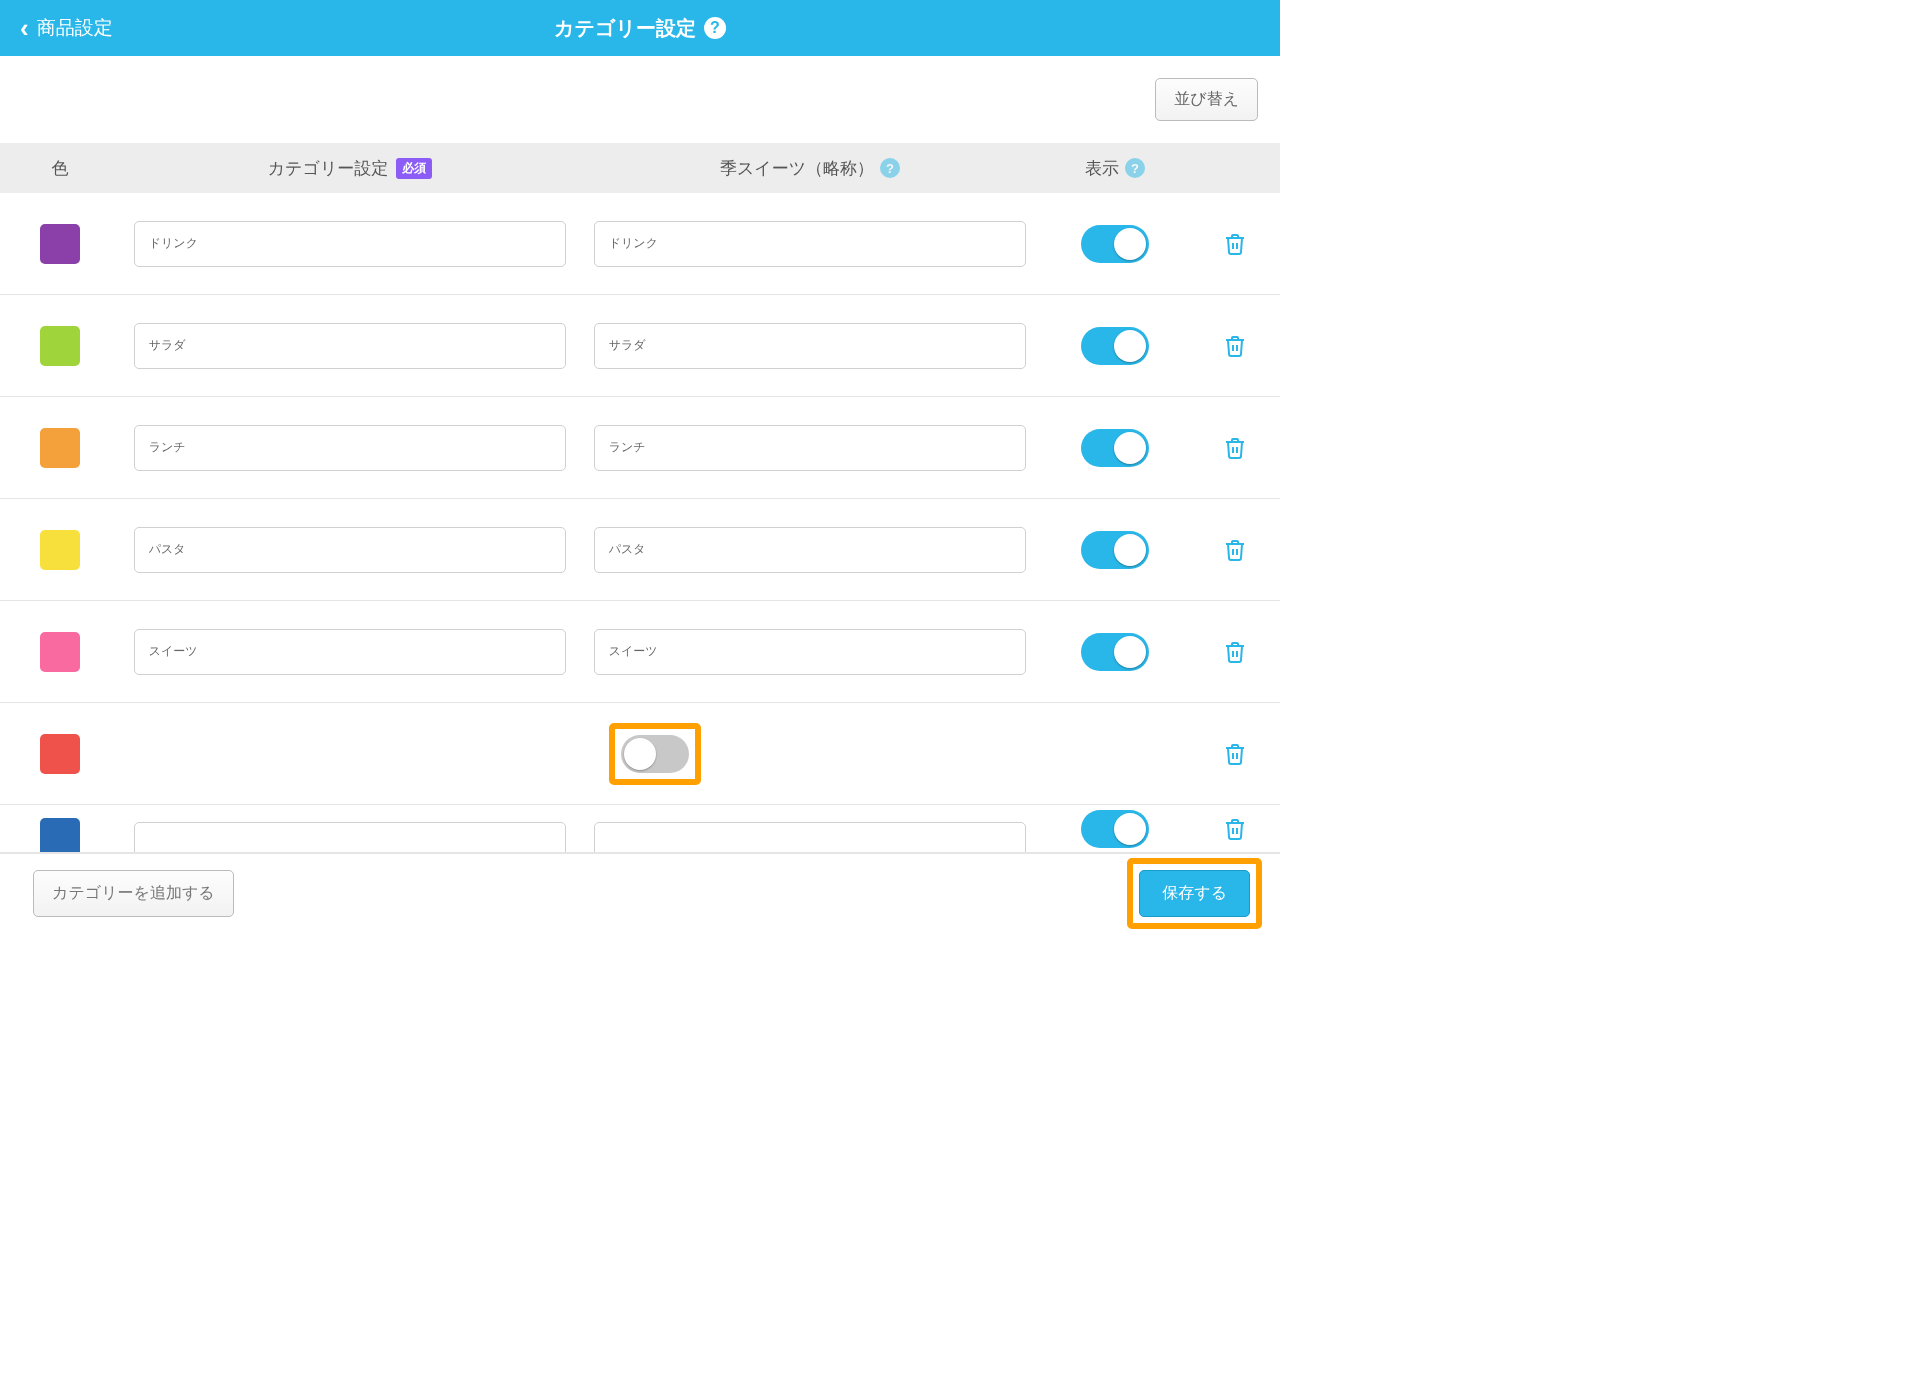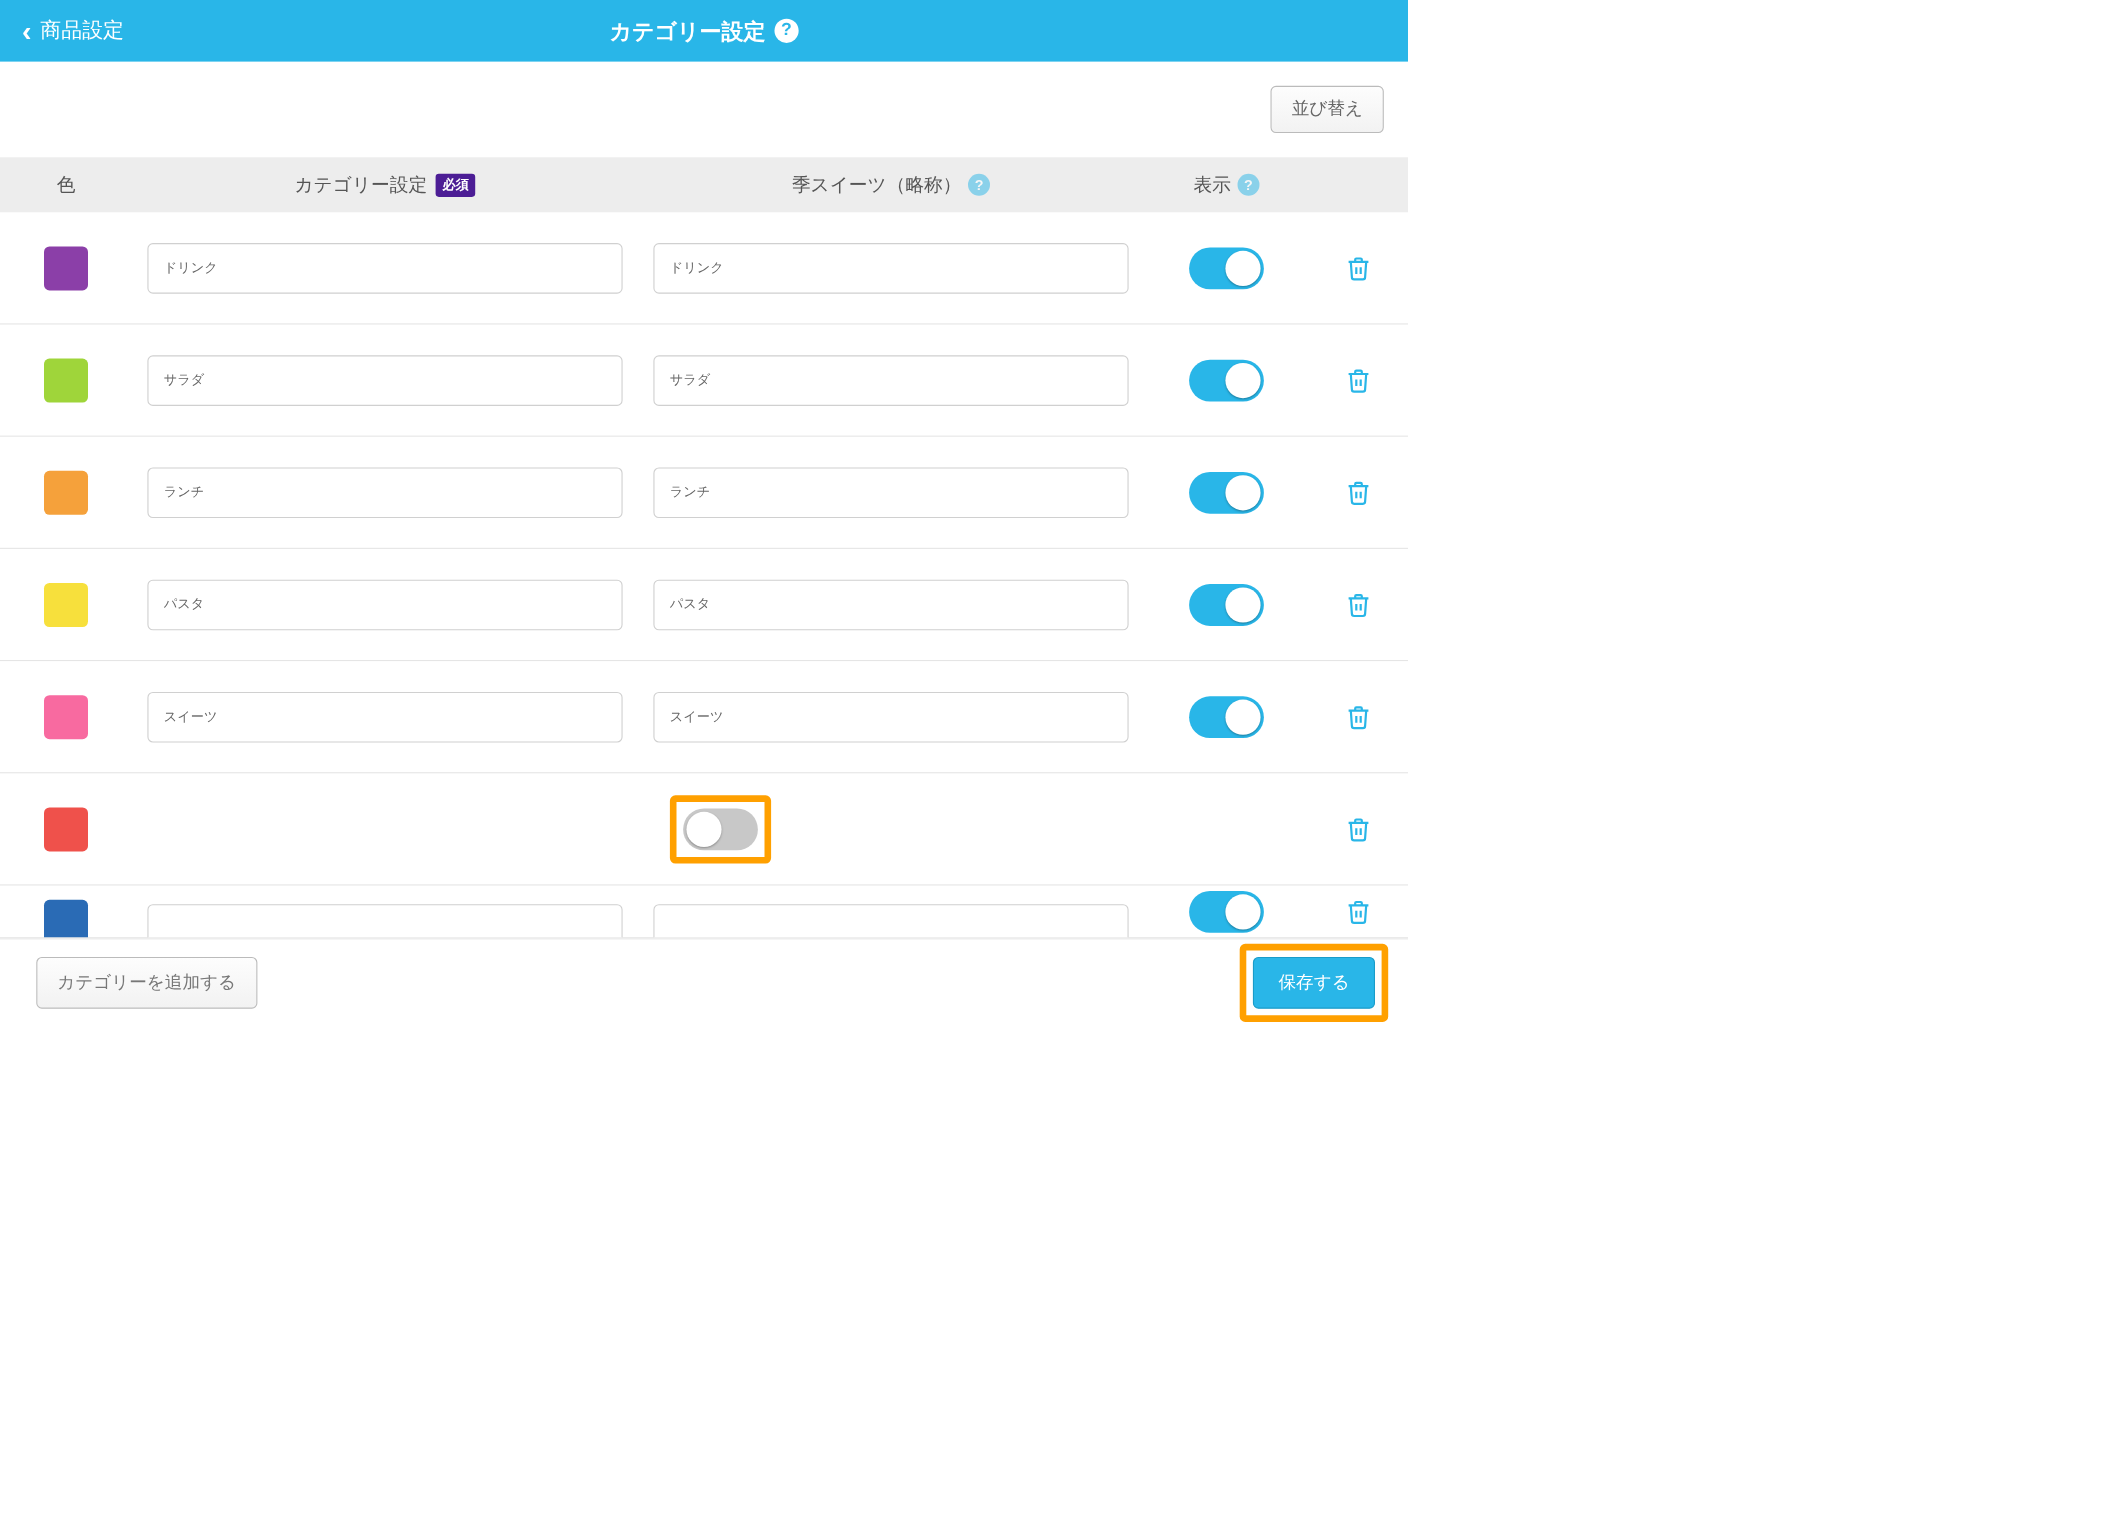--- a/index.html
+++ b/index.html
@@ -91,21 +91,21 @@
       height: 50px;
       font-size: 17px;
       color: #555;
     }
     .col-color   { width: 120px; text-align: center; }
     .col-name    { width: 460px; text-align: center; display:flex; justify-content:center; align-items:center; gap:8px; }
     .col-short   { width: 460px; text-align: center; display:flex; justify-content:center; align-items:center; }
     .col-display { flex: 1; text-align: left; display:flex; justify-content:center; align-items:center; }
     .col-delete  { width: 90px; }
     .required-badge {
-      background: #4c1d95;
+      background: #8b5cf6;
       color: #fff;
       font-size: 12px;
       padding: 2px 6px;
       border-radius: 3px;
       font-weight: bold;
     }
     .row {
       display: flex;
       align-items: center;
       height: 102px;

